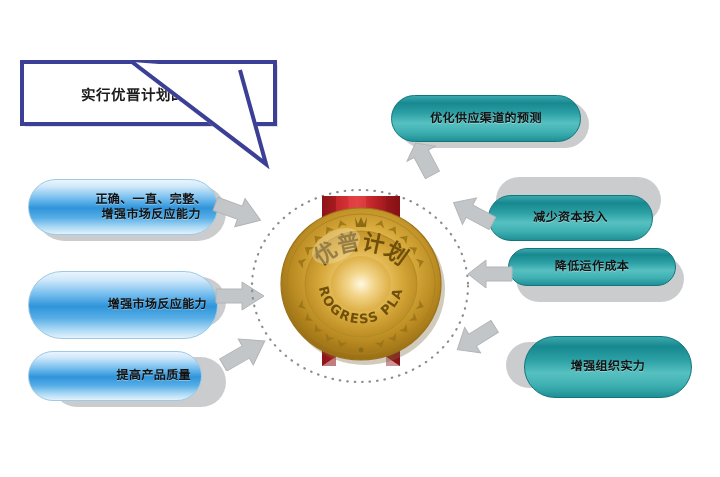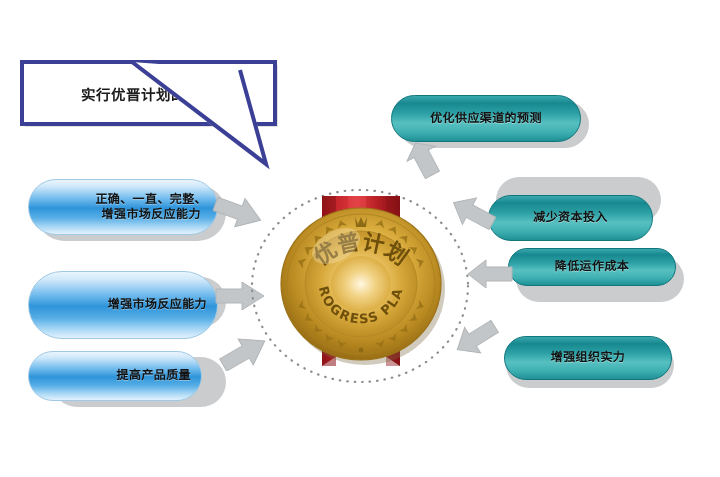--- a/index.html
+++ b/index.html
@@ -189,21 +189,21 @@
   <div class="pill teal" style="left:488px; top:171px; width:165px; height:46px;margin-top:24px;">
     <span class="pill-label">减少资本投入</span>
   </div>
 
   <div class="pill-shadow" style="left:516px; top:256px; width:168px; height:46px;"></div>
   <div class="pill teal" style="left:508px; top:248px; width:168px; height:38px;">
     <span class="pill-label">降低运作成本</span>
   </div>
 
   <div class="pill-shadow" style="left:506px; top:342px; width:168px; height:46px;"></div>
-  <div class="pill teal" style="left:504px; top:336px; width:168px; height:44px;">
+  <div class="pill teal" style="left:524px; top:336px; width:168px; height:62px;">
     <span class="pill-label">增强组织实力</span>
   </div>
 
   <svg class="arrow" style="left:212px; top:195px; width:52px; height:34px;" viewBox="0 0 52 34">
     <g transform="rotate(20 26 17)">
       <polygon points="2,10 28,10 28,2 50,17 28,32 28,24 2,24" fill="#c3c6c8" stroke="#b2b5b7" stroke-width="1"></polygon>
     </g>
   </svg>
 
   <svg class="arrow" style="left:214px; top:280px; width:52px; height:32px;" viewBox="0 0 52 32">

